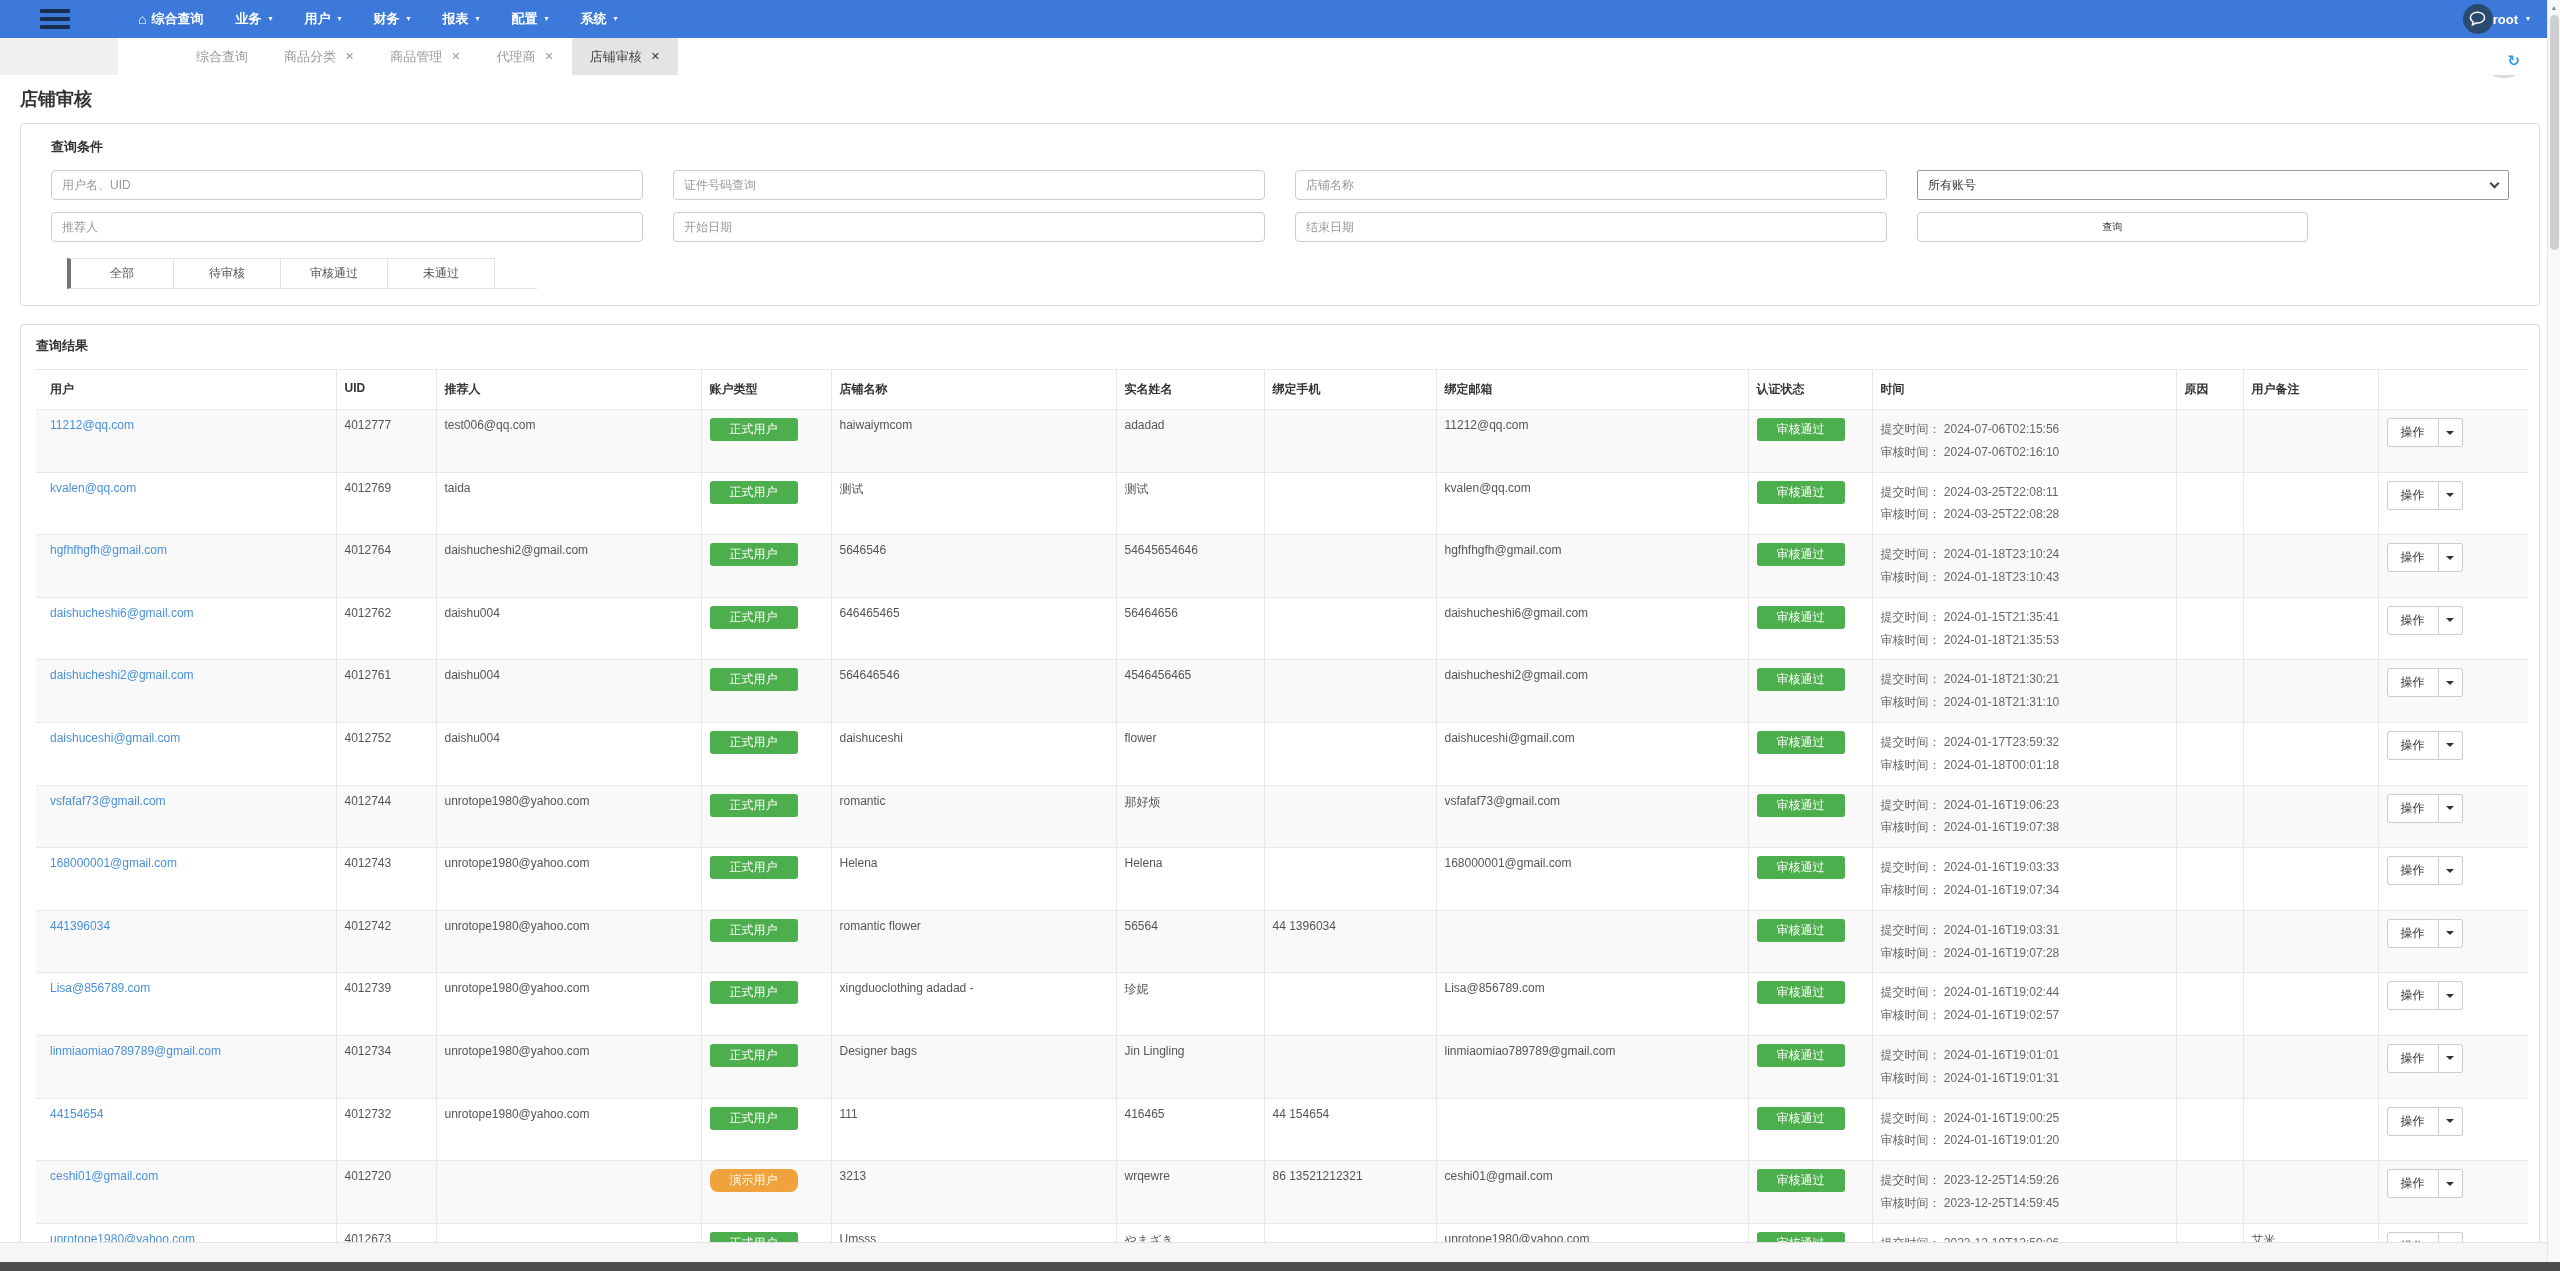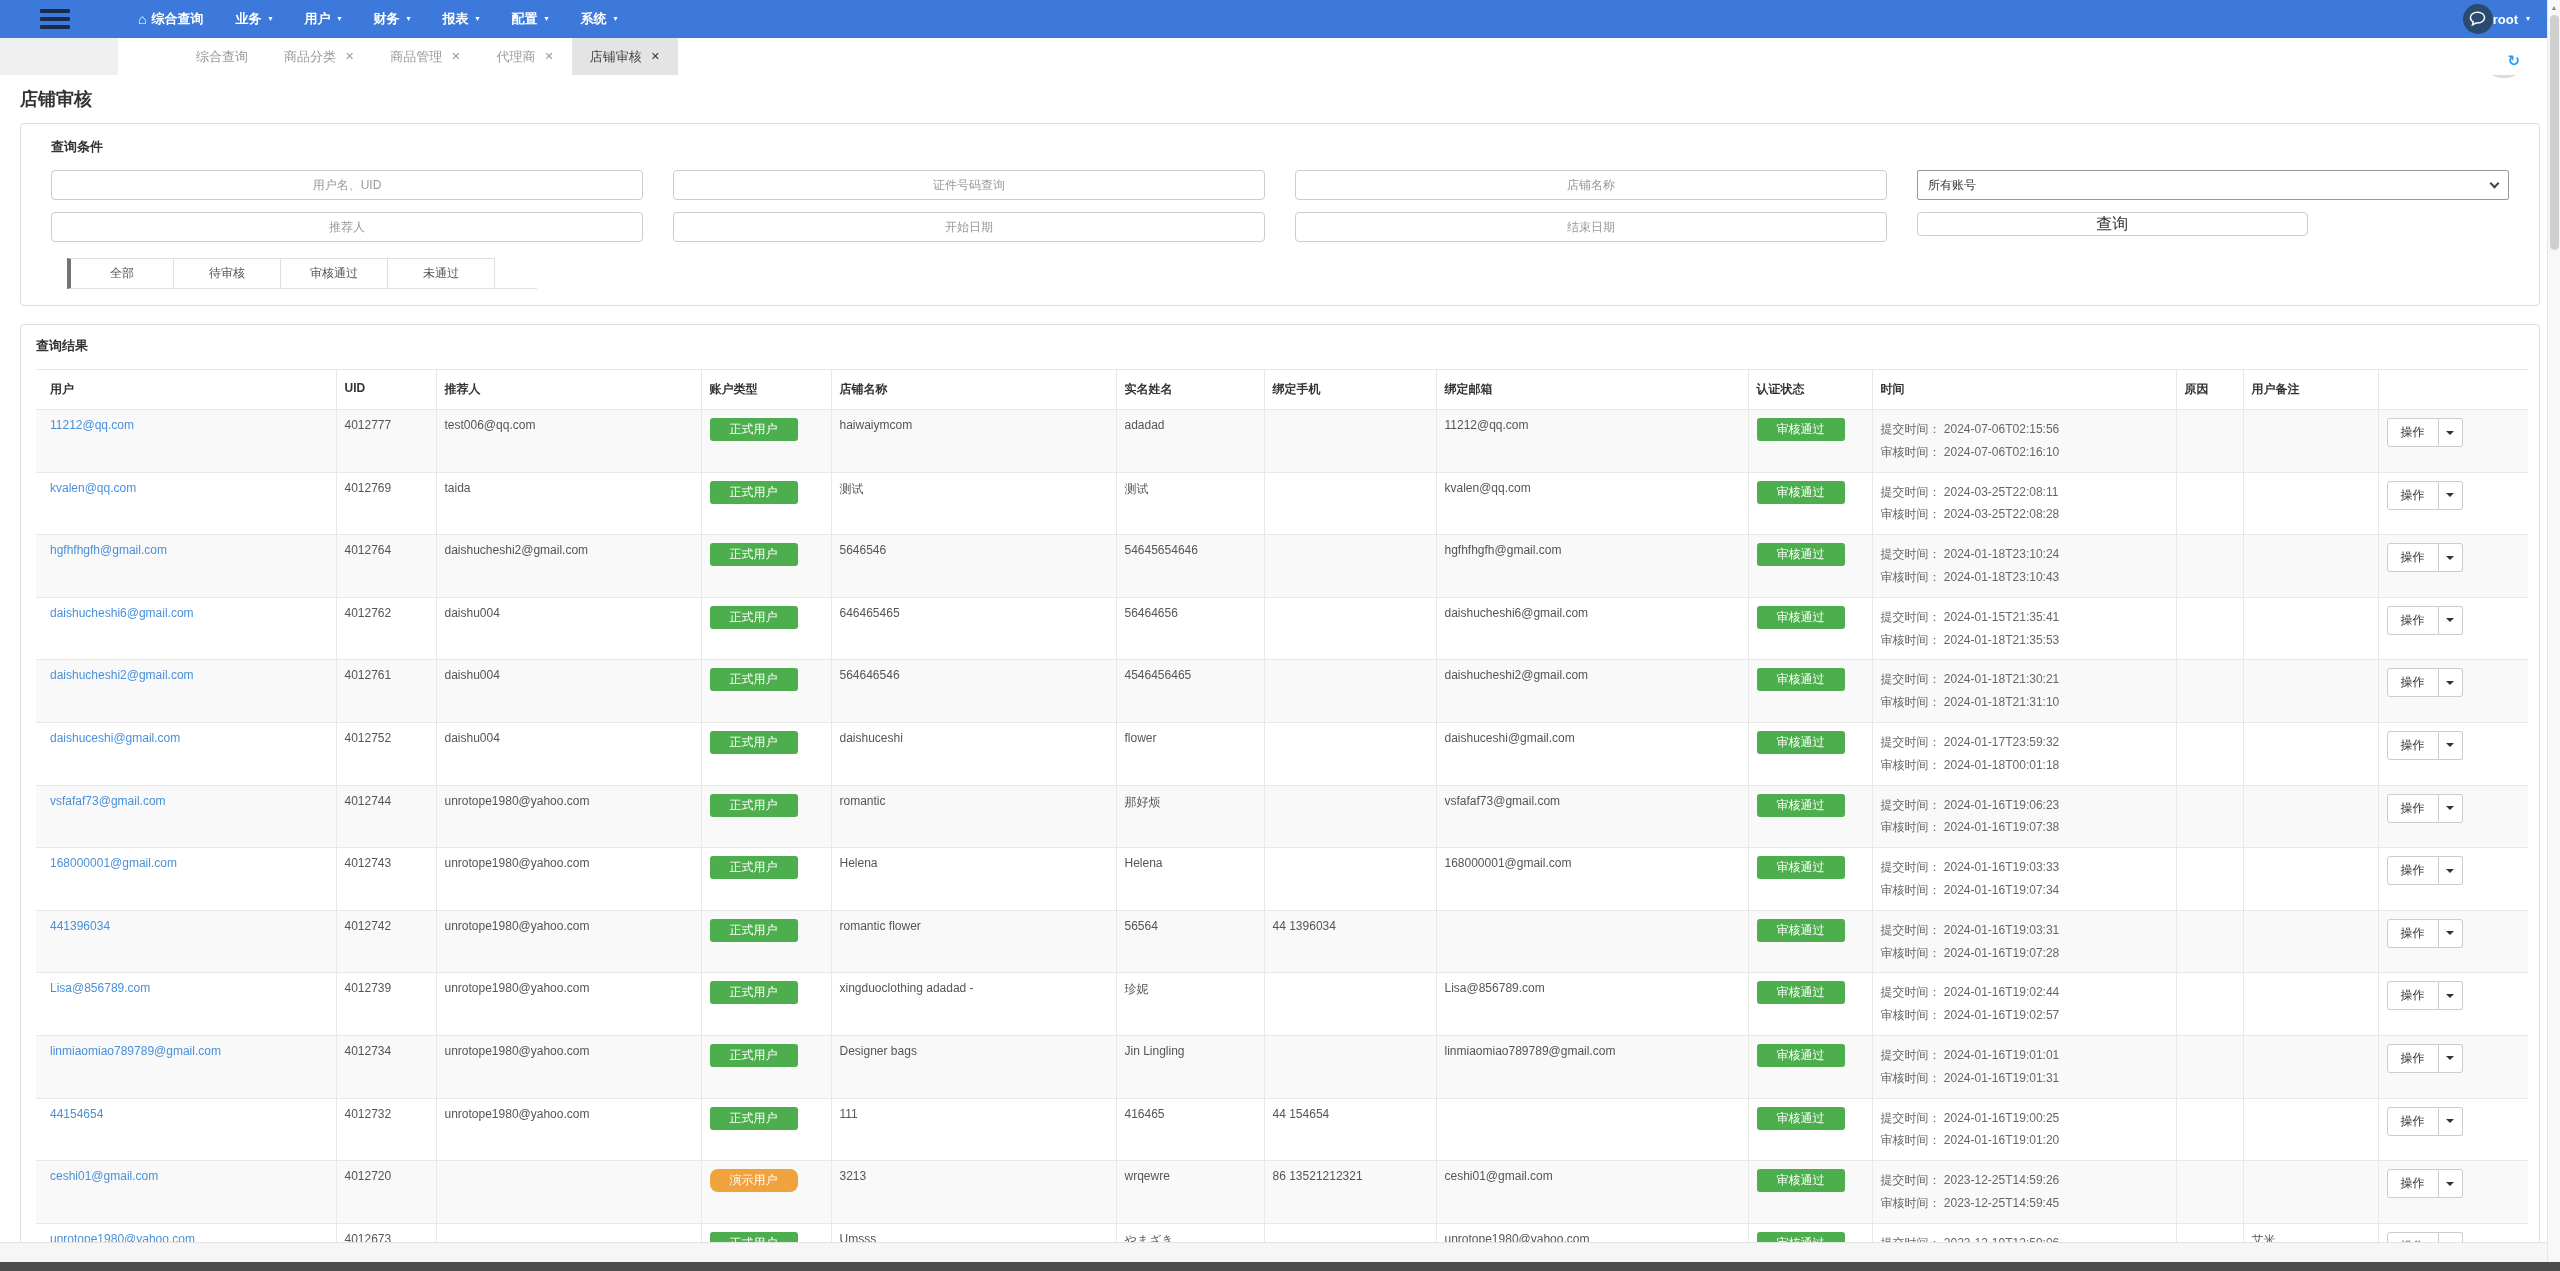--- a/index.html
+++ b/index.html
@@ -43,28 +43,28 @@
   .refresh-icon{position:absolute;top:52px;right:40px;color:#2a9bf0;font-size:15px;
     font-weight:bold;z-index:5;cursor:pointer;}
   
   .page-title{font-size:18px;font-weight:bold;color:#333;margin:12px 0 12px 20px;}
   .panel{margin:0 20px 18px;border:1px solid #ddd;border-radius:4px;background:#fff;}
   .query-panel{padding:14px 30px 16px;}
   .results-panel{padding:12px 15px 22px;}
   .panel-title{font-weight:bold;font-size:13px;color:#333;margin-bottom:14px;}
   .form-grid{display:grid;grid-template-columns:repeat(4,1fr);gap:12px 30px;}
   .text-input{height:30px;border:1px solid #ccc;border-radius:4px;padding:0 10px;
-    font-size:12px;color:#333;width:100%;font-family:inherit;outline:none;text-align:center;}
+    font-size:12px;color:#333;width:100%;font-family:inherit;outline:none;}
   .text-input::placeholder{color:#999;}
   .select-box{height:30px;border:1px solid #999;border-radius:2px;background:#fff;
     display:flex;align-items:center;justify-content:space-between;padding:0 10px;cursor:pointer;}
   .select-chevron{width:7px;height:7px;border-right:2px solid #444;border-bottom:2px solid #444;
     transform:rotate(45deg);margin-top:-4px;}
-  .search-btn{height:24px;width:66%;border:1px solid #ccc;border-radius:4px;background:#fff;
-    font-size:16px;color:#333;cursor:pointer;font-family:inherit;}
+  .search-btn{height:30px;width:66%;border:1px solid #ccc;border-radius:4px;background:#fff;
+    font-size:10px;color:#333;cursor:pointer;font-family:inherit;}
   .filter-tabs{display:inline-flex;margin-top:16px;margin-left:16px;}
   .filter-cell{width:107px;text-align:center;line-height:29px;height:31px;
     border:1px solid #e0e0e0;border-left:none;color:#555;cursor:pointer;background:#fff;}
   .filter-cell:first-child{border-left:4px solid #737373;}
   .filter-ext{width:42px;border-bottom:1px solid #e0e0e0;height:31px;}
   
   table.results{width:100%;border-collapse:collapse;table-layout:fixed;margin-top:2px;}
   .results th,.results td{border:1px solid #e8e8e8;padding:8px 8px;font-size:12px;
     vertical-align:top;text-align:left;overflow:hidden;}
   .results th{font-weight:bold;color:#333;padding:11px 8px;background:#fff;}

